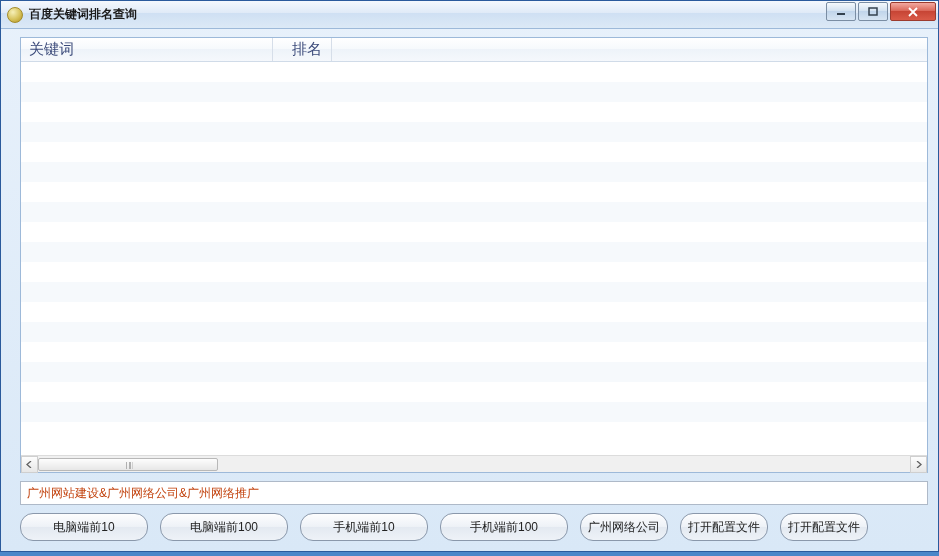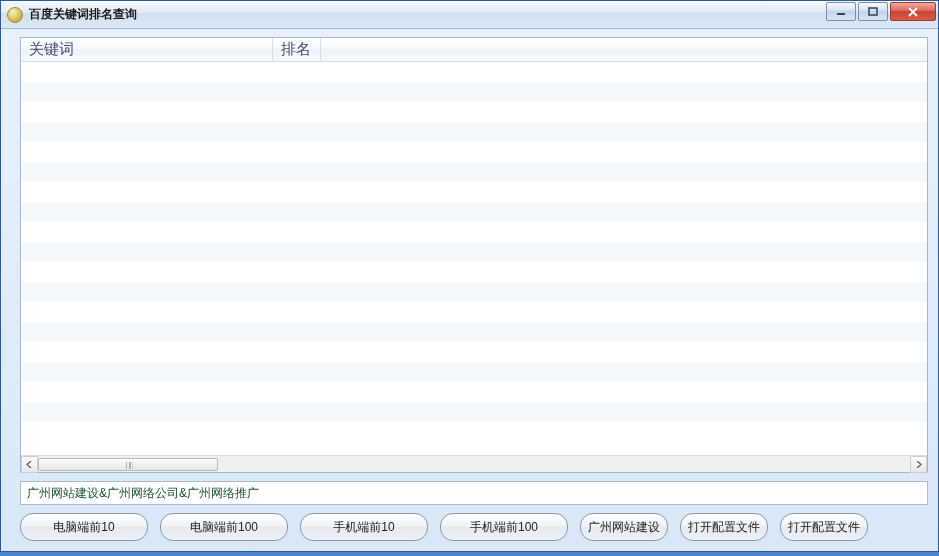--- a/index.html
+++ b/index.html
@@ -94,21 +94,21 @@
   display: flex;
   align-items: center;
   padding: 0 8px;
   color: #3b4a7a;
   font-size: 15px;
   border-right: 1px solid #d6dee9;
   height: 100%;
   white-space: nowrap;
 }
 .lv-col.c1 { width: 252px; }
-.lv-col.c2 { width: 48px; }
+.lv-col.c2 { width: 48px; margin-left: 11px; }
 .lv-col.c3 { flex: 1; border-right: none; }
 .lv-body {
   position: absolute;
   top: 24px; left:0; right:0; bottom:18px;
   background: repeating-linear-gradient(
     to bottom,
     #ffffff 0, #ffffff 20px,
     #f6f9fc 20px, #f6f9fc 40px
   );
 }
@@ -148,21 +148,21 @@
   align-items: center;
 }
 .input-row input {
   border: none;
   outline: none;
   width: 100%;
   height: 100%;
   padding: 0 6px;
   font-size: 12px;
   font-family: inherit;
-  color: #14532d;
+  color: #c2410c;
   background: transparent;
 }
 .button-row {
   display: flex;
   gap: 12px;
 }
 .btn {
   height: 28px;
   border: 1px solid #8a98ab;
   border-radius: 13px;
@@ -232,19 +232,19 @@
 
     <div class="input-row">
       <input type="text" value="广州网站建设&amp;广州网络公司&amp;广州网络推广" style="">
     </div>
 
     <div class="button-row">
       <div class="btn wide">电脑端前10</div>
       <div class="btn wide">电脑端前100</div>
       <div class="btn wide">手机端前10</div>
       <div class="btn wide">手机端前100</div>
-      <div class="btn med">广州网站建设</div>
+      <div class="btn med">广州网络公司</div>
       <div class="btn med">打开配置文件</div>
       <div class="btn med">打开配置文件</div>
     </div>
 
   </div>
 </div>
 
 </body></html>

